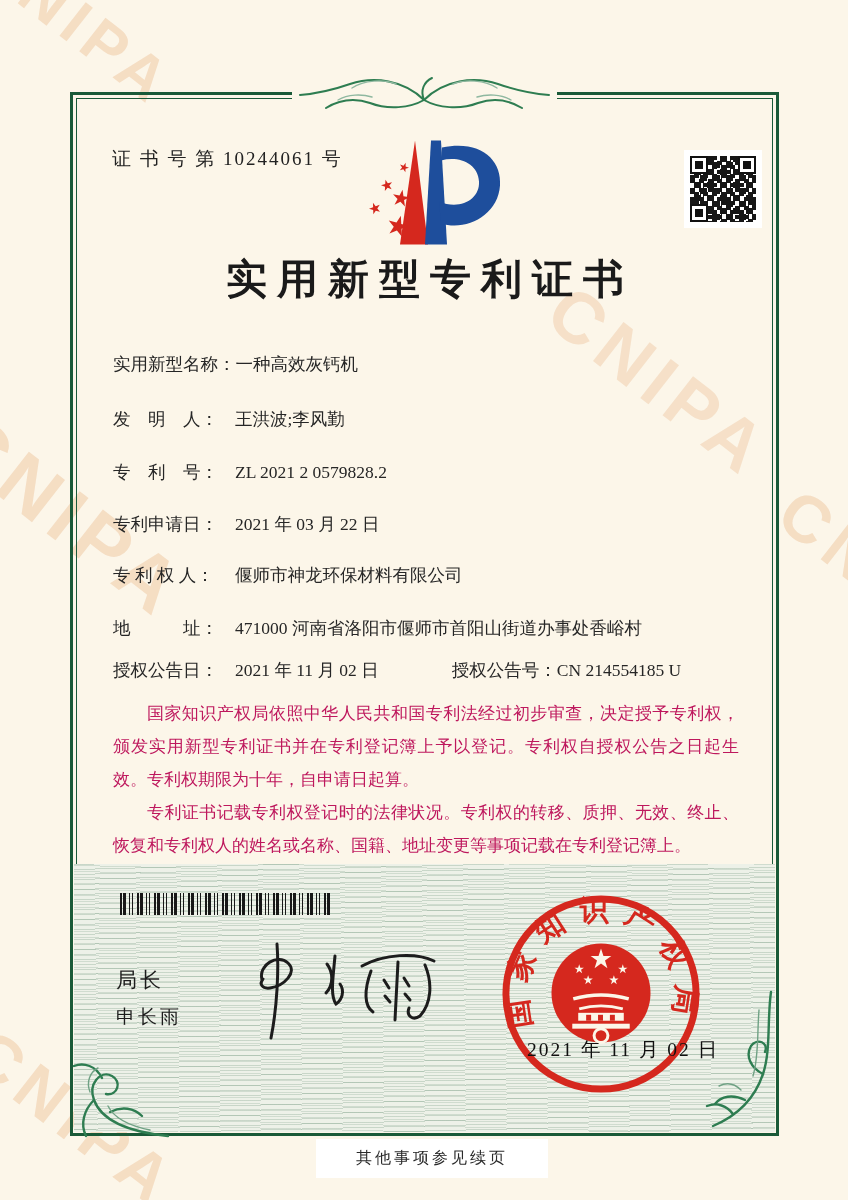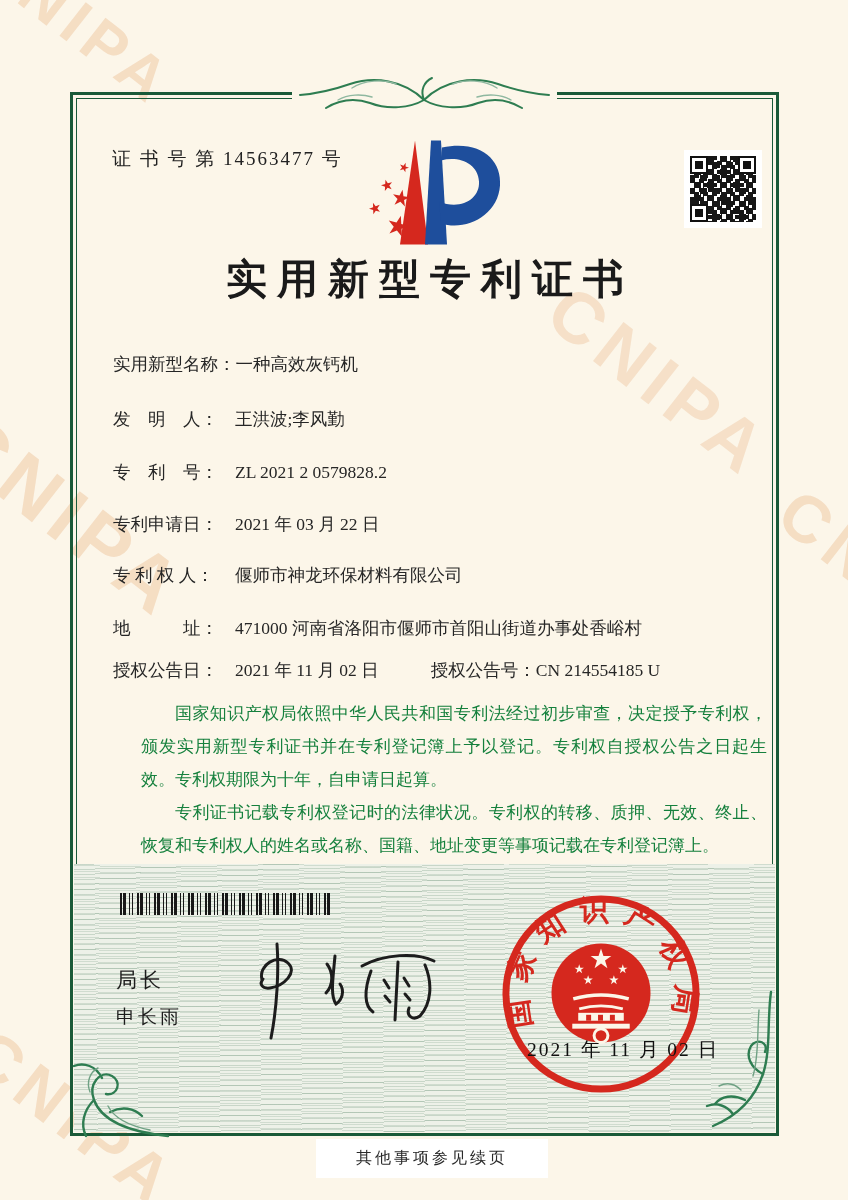--- a/index.html
+++ b/index.html
@@ -37,24 +37,24 @@
   .fp i{position:absolute;inset:3px;background:#111;display:block;}
   .fp.tl{left:0;top:0}.fp.tr{right:0;top:0}.fp.bl{left:0;bottom:0}
   .title{position:absolute;left:12px;right:0;top:252px;text-align:center;font-size:41px;
          font-weight:bold;letter-spacing:10px;z-index:2;color:#1a1a1a;}
   
   .frow{position:absolute;left:113px;width:640px;font-size:17.5px;z-index:2;
         white-space:nowrap;color:#262626;}
   .frow .lab{display:inline-block;min-width:122px;}
   .f1{top:352px}.f2{top:407px}.f3{top:460px}.f4{top:512px}
   .f5{top:563px}.f6{top:616px}.f7{top:658px}
-  .pair2{margin-left:52px;}
+  .pair2{margin-left:73px;}
   
   .bodytxt{position:absolute;left:113px;top:697px;width:626px;font-size:17px;
-           line-height:33px;text-align:justify;z-index:2;color:#15803d;margin-left:28px;}
+           line-height:33px;text-align:justify;z-index:2;color:#be185d;}
   .bodytxt p{margin:0;text-indent:2em;}
   
   .barcode{position:absolute;left:120px;top:893px;width:212px;height:22px;z-index:2;
      background:repeating-linear-gradient(90deg,#181818 0 2px,transparent 2px 3px,
        #181818 3px 6px,transparent 6px 9px,#181818 9px 10px,transparent 10px 12px,
        #181818 12px 13px,transparent 13px 17px);}
   .dir-label{position:absolute;left:116px;top:966px;font-size:21px;z-index:2;
        font-family:"Liberation Sans","DejaVu Sans",sans-serif;letter-spacing:3px;color:#1c1c1c;}
   .dir-name{position:absolute;left:116px;top:1004px;font-size:19px;z-index:2;
        font-family:"Liberation Sans","DejaVu Sans",sans-serif;letter-spacing:3px;color:#1c1c1c;}
@@ -123,21 +123,21 @@
       <path d="M70,84 C58,78 52,66 58,56 C64,48 76,52 72,62"></path>
       <path d="M52,110 C40,104 28,106 22,114"></path>
       <path d="M40,124 C34,116 24,112 14,116"></path>
     </g>
     <g fill="none" stroke="#6fa184" stroke-width="1.4" stroke-linecap="round">
       <path d="M66,20 C64,44 66,66 60,86"></path>
       <path d="M48,100 C42,94 34,92 26,96"></path>
     </g>
   </svg>
 
-  <div class="certno">证 书 号 第 14563477 号</div>
+  <div class="certno">证 书 号 第 10244061 号</div>
 
   <svg class="logo" viewBox="0 0 170 115">
     <defs>
       <path id="star" d="M0,-1 L0.224,-0.307 L0.951,-0.309 L0.368,0.118 L0.588,0.809 L0,0.38 L-0.588,0.809 L-0.368,0.118 L-0.951,-0.309 L-0.224,-0.307 Z"></path>
     </defs>
     <polygon points="73,3 86,107 58,107" fill="#d5281e"></polygon>
     <polygon points="89,3 99,3 105,107 83,107" fill="#1e4e9c"></polygon>
     <path d="M100,10 C138,2 160,22 158,48 C156,78 124,94 99,86 L97,64 C118,73 138,62 137,44 C136,26 117,18 99,23 Z" fill="#1e4e9c"></path>
     <g fill="#d5281e">
       <use href="#star" transform="translate(62,30) scale(5) rotate(20)"></use>

